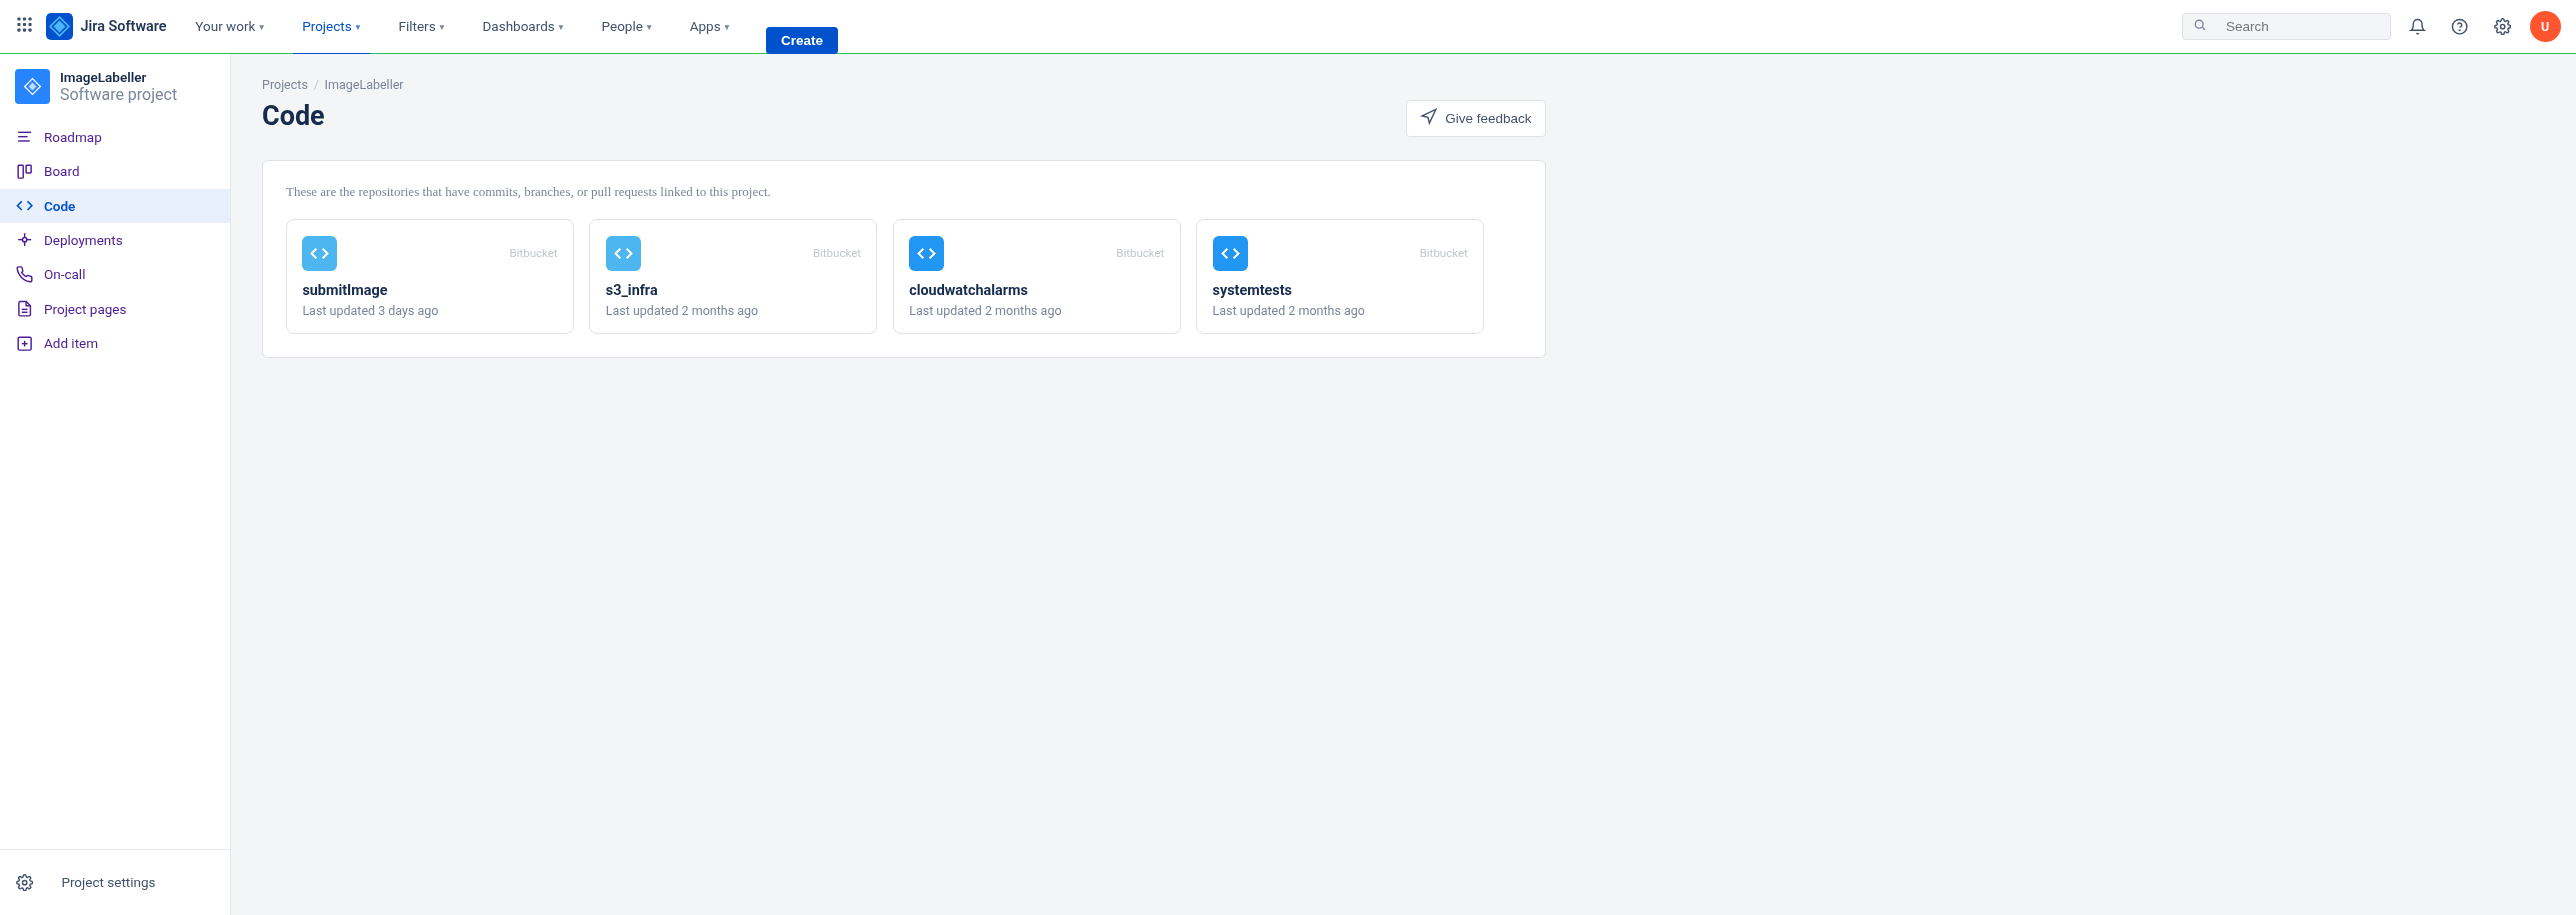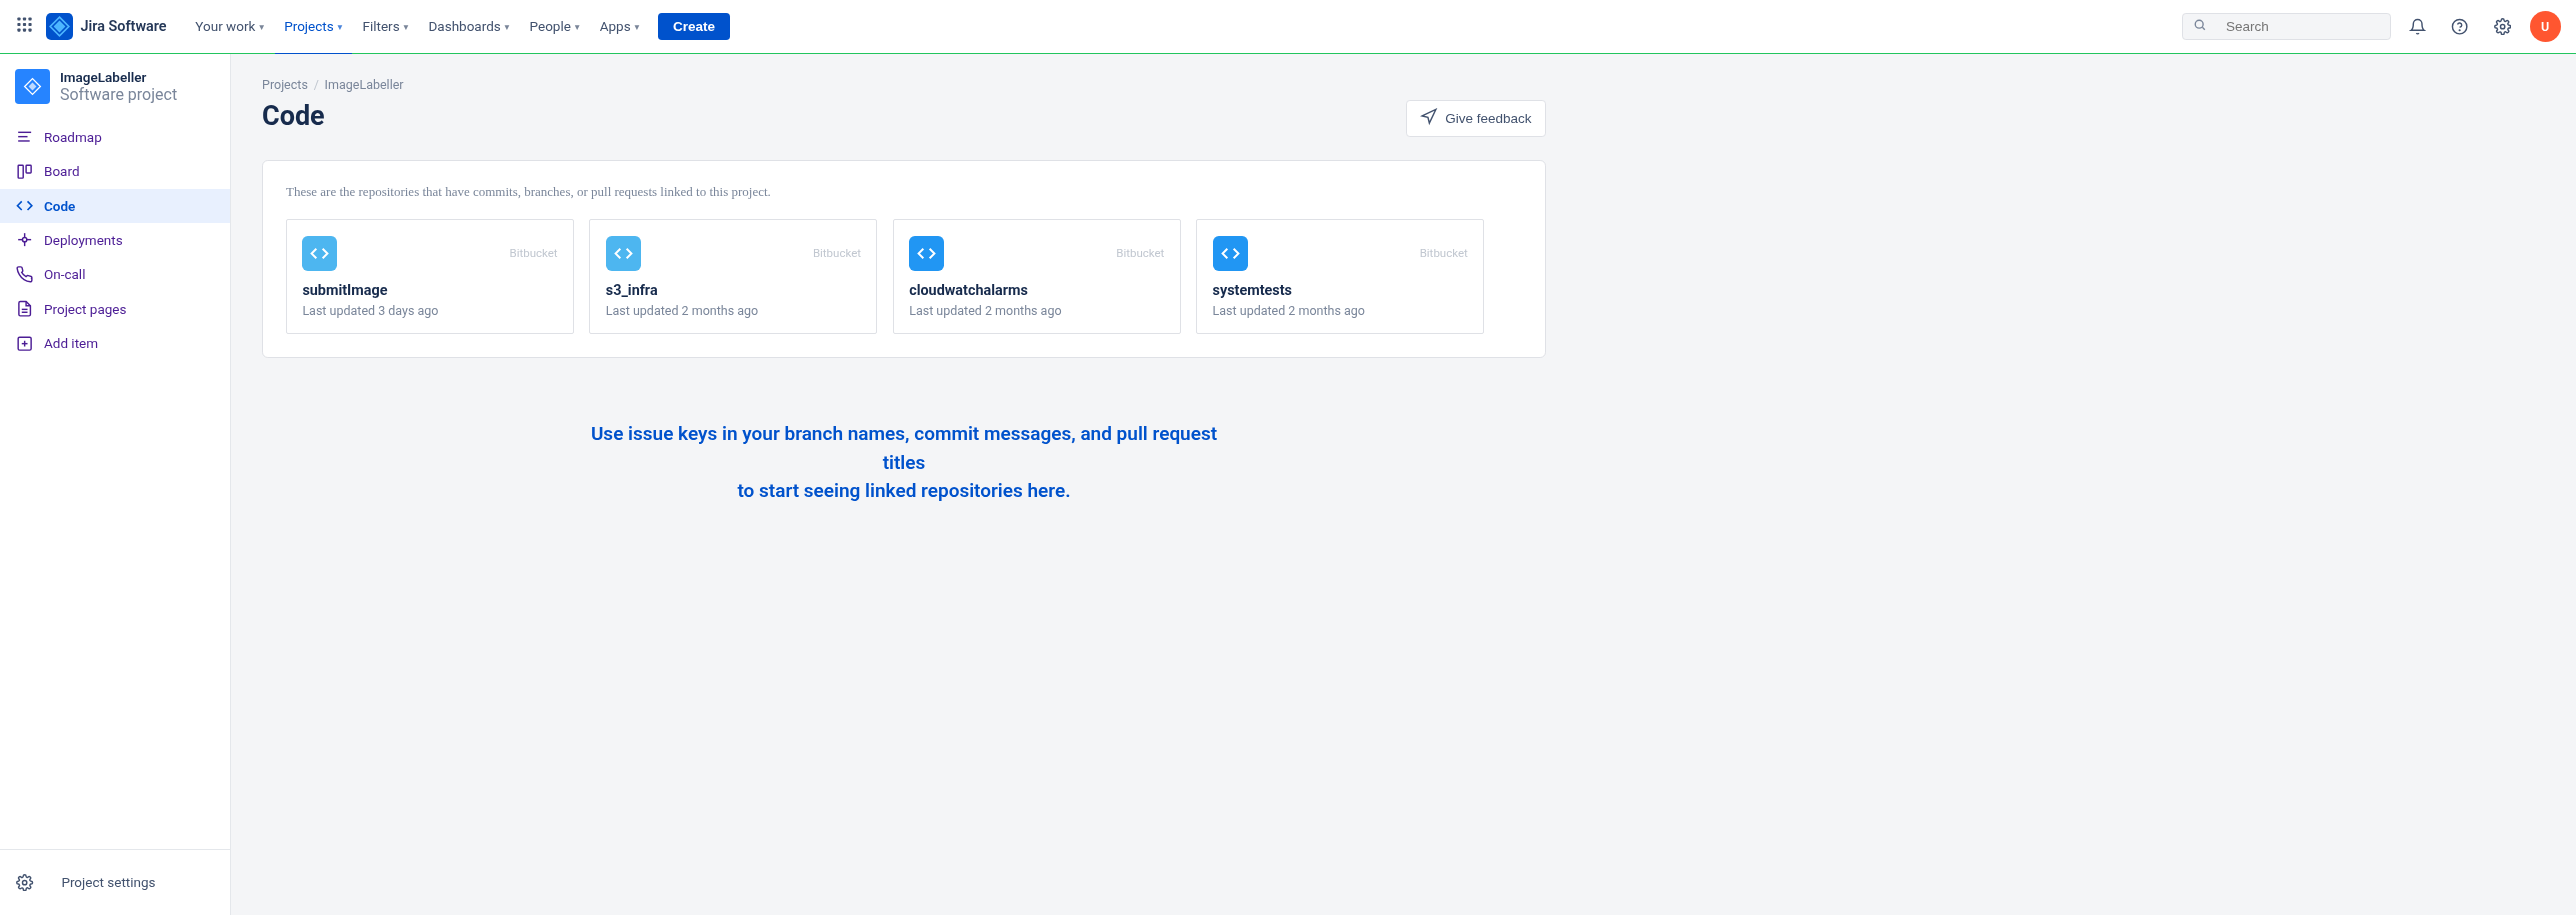--- a/index.html
+++ b/index.html
@@ -8,21 +8,21 @@
     
     .topnav {
       display: flex; align-items: center; height: 54px;
       background: #fff; border-bottom: 1px solid #22c55e;
       padding: 0 15.4px; gap: 3.8px; position: relative; z-index: 10;
     }
     .topnav-grid-icon { margin-right: 7.7px; cursor: pointer; color: #42526e; }
     .topnav-logo { display: flex; align-items: center; gap: 7.7px; margin-right: 15.4px; text-decoration: none; }
     .topnav-logo-diamond { width: 27px; height: 27px; }
     .topnav-logo-text { font-size: 14.4px; font-weight: 600; color: #253858; }
-    .topnav-nav { display: flex; align-items: center; gap: 1px; flex: 1; }
+    .topnav-nav { display: flex; align-items: flex-end; gap: 19px; flex: 1; }
     .nav-item {
       padding: 0 9.6px; height: 54px; display: flex; align-items: center;
       font-size: 13.5px; color: #42526e; cursor: pointer; gap: 3.8px;
       border-bottom: 1.9px solid transparent; white-space: nowrap;
     }
     .nav-item.active { color: #0052cc; border-bottom: 1.9px solid #0052cc; }
     .nav-item .chevron { font-size: 9.6px; opacity: 0.7; }
     .create-btn {
       background: #0052cc; color: #fff; border: none; padding: 5.8px 15.4px;
       border-radius: 3.8px; font-size: 13.5px; font-weight: 600; cursor: pointer;
@@ -104,21 +104,21 @@
 
     
     .repositories-section {
       background: #fff; border: 1px solid #dfe1e6; border-radius: 5.8px;
       padding: 23px; margin-bottom: 31px;
     }
     .repositories-title { font-size: 16.3px; font-weight: 700; color: #172b4d; margin-bottom: 5.8px; }
     .repositories-subtitle { font-size: 13px; color: #7a869a; margin-bottom: 19px; font-family: Liberation Serif, serif; }
     .repo-cards { display: flex; gap: 15.4px; flex-wrap: wrap; }
     .repo-card {
-      border: 1px solid #dfe1e6; border-radius: 2px; padding: 15.4px;
+      border: 1px solid #dfe1e6; border-radius: 8px; padding: 15.4px;
       min-width: 231px; flex: 1; max-width: 288px; background: #fff;
       cursor: pointer; transition: box-shadow 0.15s;
     }
     .repo-card-header { display: flex; align-items: center; justify-content: space-between; margin-bottom: 11.5px; }
     .repo-provider { font-size: 11.5px; color: #c1c7d0; }
     .repo-icon {
       width: 35px; height: 35px; background: #4db6f0; border-radius: 5.8px;
       display: flex; align-items: center; justify-content: center; color: #fff; font-size: 15.4px; font-weight: 700;
     }
     .repo-name { font-size: 14.4px; font-weight: 700; color: #172b4d; margin-bottom: 3.8px; }
@@ -403,24 +403,17 @@
               </div>
               <span class="repo-provider">Bitbucket</span>
             </div>
             <div class="repo-name">systemtests</div>
             <div class="repo-updated">Last updated 2 months ago</div>
           </div>
 
         </div>
       </div>
 
-      <div class="promo-section">
-        <p class="promo-text">
-          <span>Use issue keys in your branch names, commit messages, and pull request titles</span>
-          <br>
-          <span>to start seeing linked repositories here.</span>
-        </p>
-      </div>
 
     </div>
   </main>
 </div>
 
 
 </body></html>

